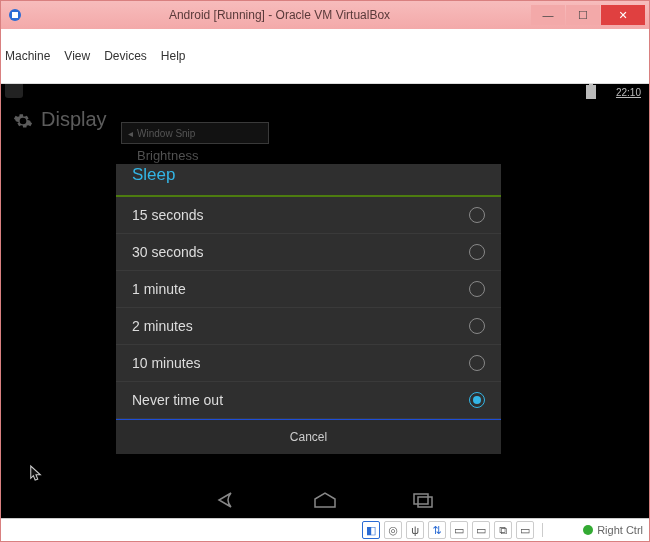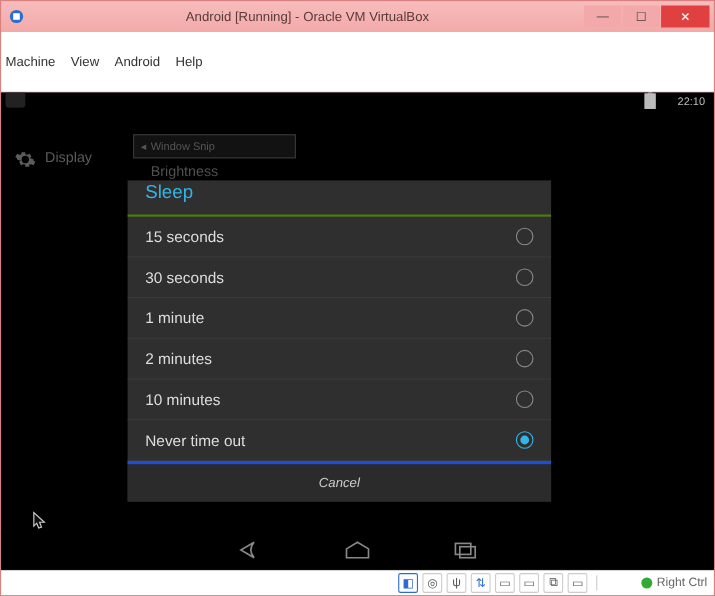--- a/index.html
+++ b/index.html
@@ -80,42 +80,42 @@
   
   .android-status {
     position: absolute;
     top: 0; right: 8px;
     height: 16px;
     display: flex;
     align-items: center;
     gap: 20px;
     color: #bbb;
     font-size: 10px;
+    text-decoration: underline;
   }
   .battery {
     width: 8px; height: 12px;
     border: 1px solid #bbb;
     background: #bbb;
     position: relative;
   }
   .battery::before {
     content: "";
     position: absolute;
     top: -3px; left: 2px;
     width: 4px; height: 2px;
     background: #bbb;
   }
   
   .settings-header {
     position: absolute;
     top: 24px; left: 12px;
-    display: flex; align-items: flex-start;
+    display: flex; align-items: flex-end;
     color: #5c5c5c;
-    font-size: 13px;
-    margin-top: 27px;
+    font-size: 20px;
   }
   .gear-icon {
     width: 20px; height: 20px;
     margin-right: 8px;
     display: inline-block;
   }
   .snip-artifact {
     position: absolute;
     top: 38px; left: 120px;
     width: 140px; height: 20px;
@@ -169,25 +169,24 @@
     content: "";
     position: absolute;
     top: 3px; left: 3px;
     width: 8px; height: 8px;
     background: #33b5e5;
     border-radius: 50%;
   }
   .dialog-action {
     text-align: center;
     padding: 10px 0;
-    border-top: 3px solid #1d4ed8;
+    border-top: 1px solid #1d4ed8;
     font-size: 12px;
     color: #ccc;
     background: #2b2b2b;
-    font-style: italic;
   }
   
   .android-nav {
     position: absolute;
     bottom: 0; left: 0; right: 0;
     height: 36px;
     background: #000;
     display: flex;
     align-items: center;
     justify-content: center;
@@ -245,21 +244,21 @@
     <div class="win-controls">
       <div class="win-btn">—</div>
       <div class="win-btn">☐</div>
       <div class="win-btn close">✕</div>
     </div>
   </div>
 
   <div class="menubar">
     <span>Machine</span>
     <span>View</span>
-    <span>Android</span>
+    <span>Devices</span>
     <span>Help</span>
   </div>
 
   <div class="guest">
     <div class="vm-tab"></div>
 
     <div class="android-status">
       <span class="battery"></span>
       <span>22:10</span>
     </div>

